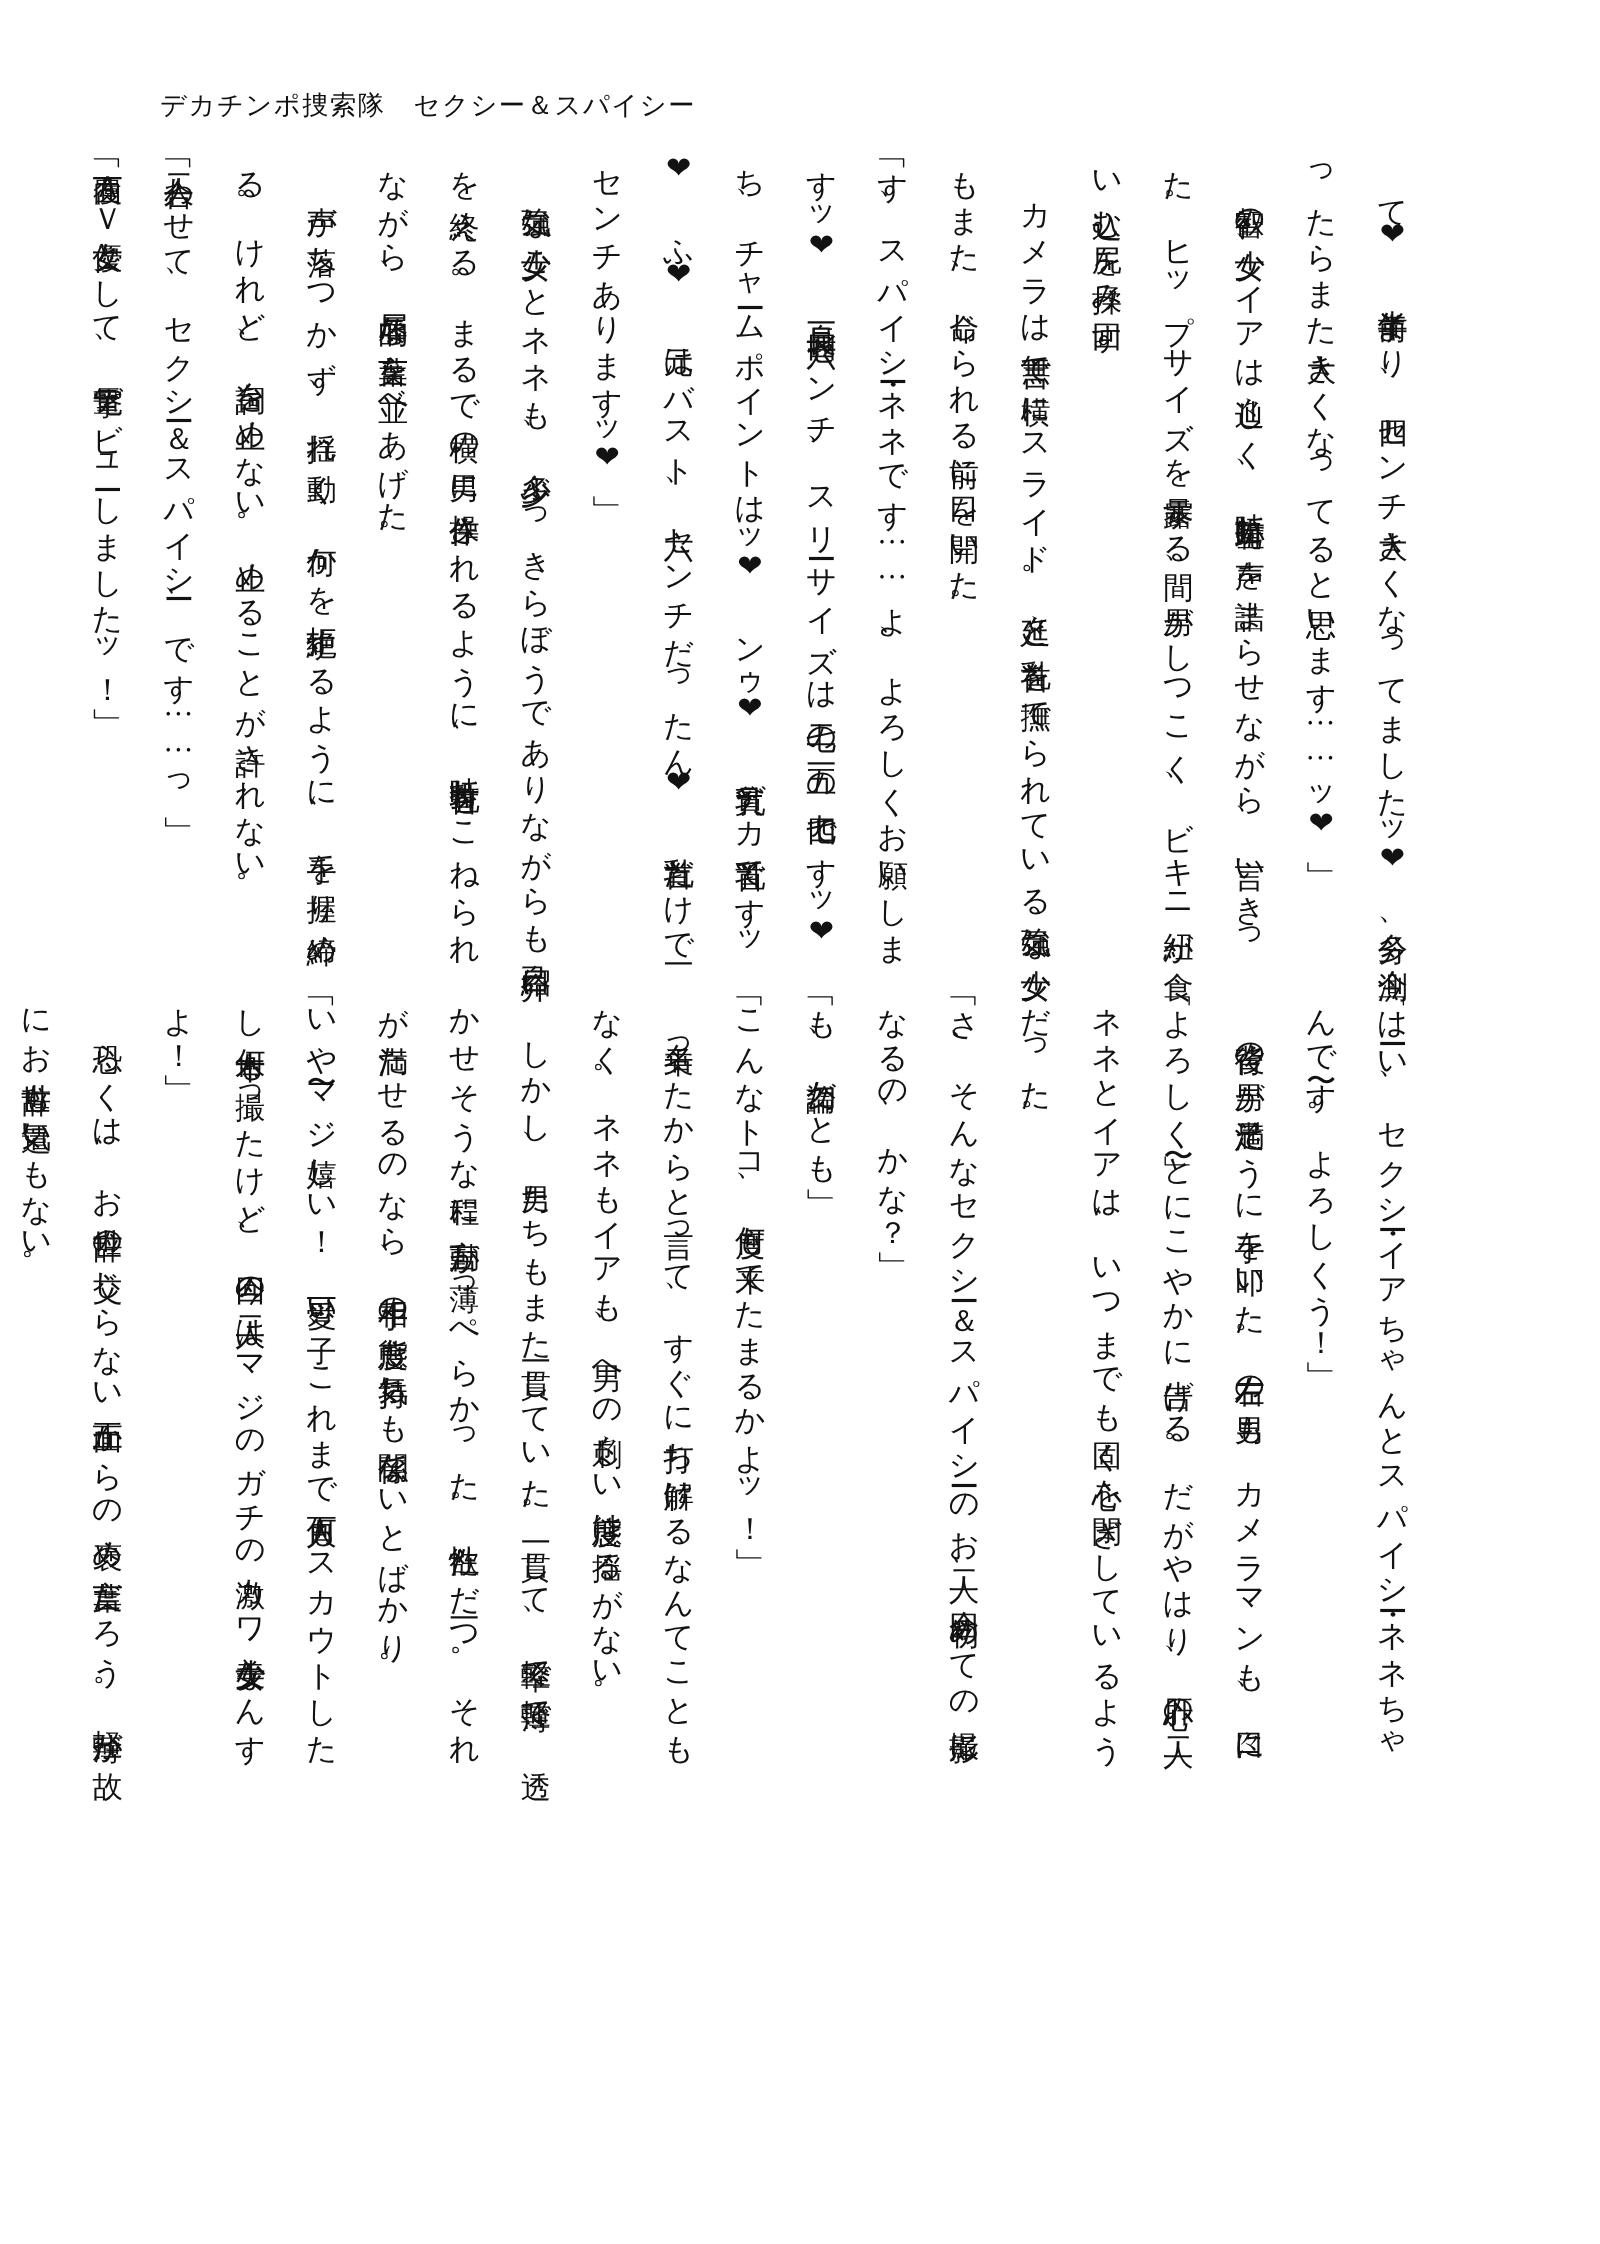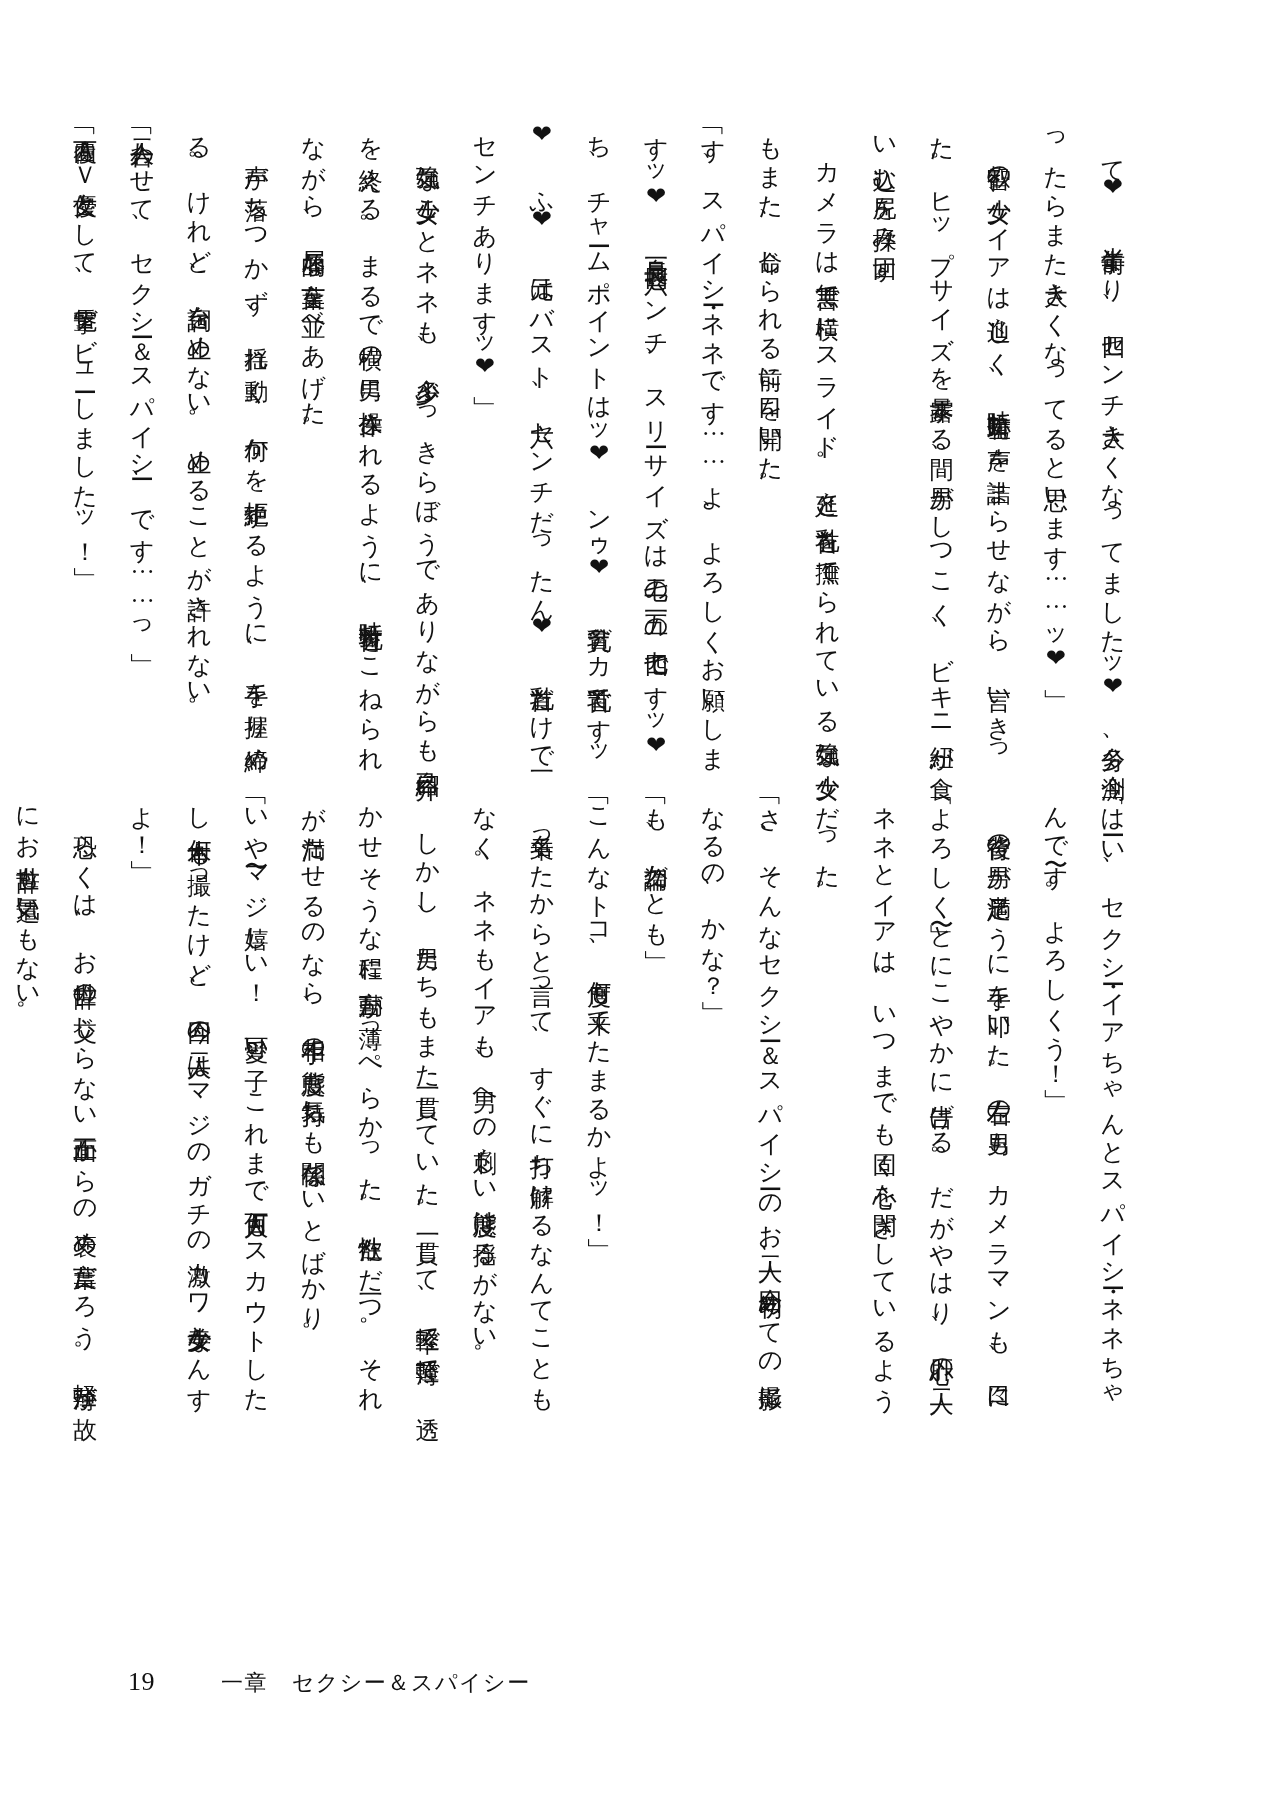--- a/index.html
+++ b/index.html
@@ -95,20 +95,21 @@
     letter-spacing: 0.07em;
     color: #111111;
     vertical-align: baseline;
   }
 </style>
 </head>
 <body>
 
 <div class="page">
 
+  <div class="running-header">デカチンポ捜索隊　セクシー＆スパイシー</div>
 
   <div class="vtext-block" id="block-upper">
     <p class="vpara">て❤　半年前より、四センチ大きくなってましたッ❤　多分、今測ったらまた大きくなってると思います……ッ❤」</p>
     <p class="vpara noindent">　叡智の少女、イアは辿々しく、時折羞恥に声を詰まらせながら、言いきった。ヒップサイズを暴露する間、男がしつこく、ビキニ紐が食い込む尻を揉み回す。</p>
     <p class="vpara noindent">　カメラは無言で横にスライド。延々と乳首を撫でられている強気な少女もまた、命じられる前に口を開いた。</p>
     <p class="vpara noindent">「す、スパイシー・ネネです……よ、よろしくお願いしますッ❤　身長一四六センチ、スリーサイズは七二の五一の七四ですッ❤　ち、チャームポイントはッ❤　ンゥ❤　貧乳デカ乳首ですッ❤　ふ❤　元はバスト、六センチだったん❤　乳首だけで一センチありますッ❤」</p>
     <p class="vpara noindent">　強気な少女ことネネも、多少ぶっきらぼうでありながらも自己紹介を終える。まるで横の男に操作されるように、時折乳首をこねられながら、屈辱的な言葉を並べあげた。</p>
     <p class="vpara noindent">　声が落ちつかず、揺れ動く。何かを拒絶するように、手を握り締める。けれど、台詞を止めない。止めることが許されない。</p>
     <p class="vpara noindent">「二人合わせて、セクシー＆スパイシー、です……っ」</p>
     <p class="vpara noindent">「覆面ＡＶ女優として、電撃デビューしましたッ！」</p>
@@ -120,18 +121,14 @@
     <p class="vpara noindent">「さ、そんなセクシー＆スパイシーのお二人、今回初めての撮影になるの、かな？」</p>
     <p class="vpara noindent">「も、勿論だとも」</p>
     <p class="vpara noindent">「こんなトコ、何度も来てたまるかよッ！」</p>
     <p class="vpara noindent">　名乗ったからと言って、すぐに打ち解けるなんてこともなく。ネネもイアも、男への刺々しい態度は揺るがない。</p>
     <p class="vpara noindent">　しかし、男たちもまた一貫していた。一貫して、軽率で軽薄で、透かせそうな程に言動が薄っぺらかった。性欲ただ一つ。それが満たせるのなら、相手の態度も気持ちも関係ないとばかり。</p>
     <p class="vpara noindent">「いや〜マジ嬉しい！　可愛い子、これまで何百人もスカウトしたし何十本も撮ったけど、今回の二人はマジのガチの激カワ美少女なんすよ！」</p>
     <p class="vpara noindent">　恐らくは、お世辞の交じらない正面からの褒め言葉だろう。軽薄が故にお世辞も気遣いもない。</p>
 
   </div>
 
-  <div class="footer">
-    <span class="folio">19</span>
-    <span class="chapter-title">一章　セクシー＆スパイシー</span>
-  </div>
 
 </div>
 
 </body></html>

